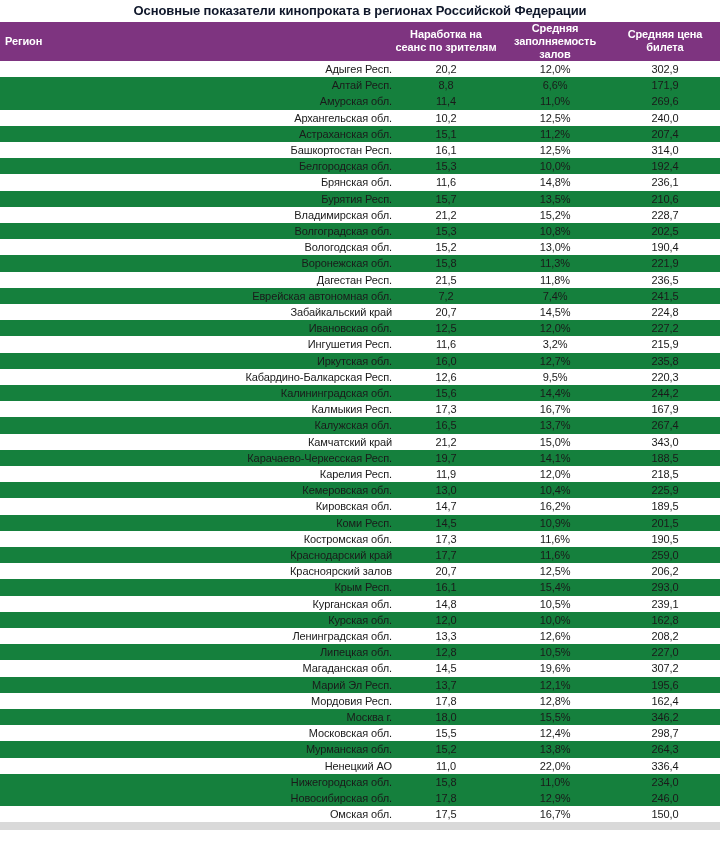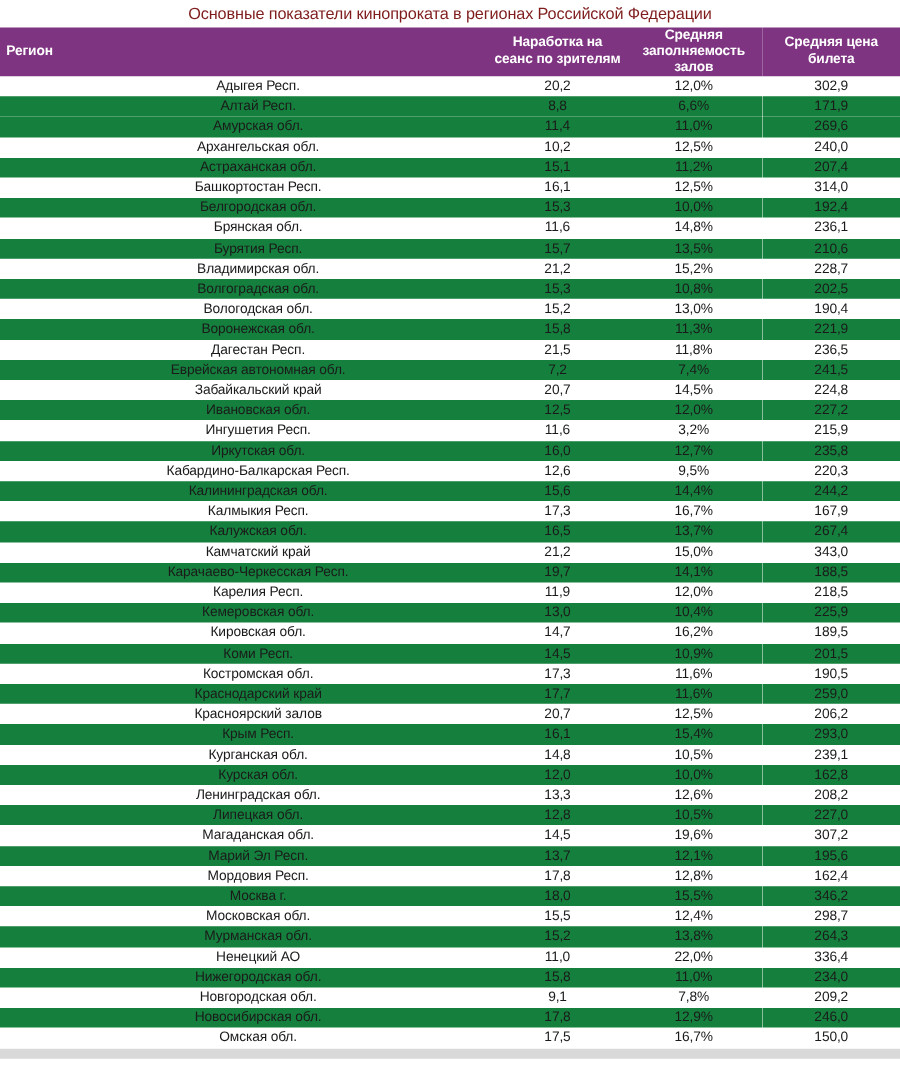--- a/index.html
+++ b/index.html
@@ -9,22 +9,22 @@
     height: 860px;
     overflow: hidden;
     background: #ffffff;
     font-family: "Liberation Sans", sans-serif;
   }
   .page-title {
     height: 19px;
     padding-top: 3px;
     text-align: center;
     font-size: 13px;
-    font-weight: normal;
-    color: #7f1d1d;
+    font-weight: bold;
+    color: #0f172a;
     letter-spacing: -0.1px;
   }
   table.kino-table {
     width: 720px;
     border-collapse: collapse;
     table-layout: fixed;
   }
   col.c-region   { width: 392px; }
   col.c-sessions { width: 108px; }
   col.c-occ      { width: 110px; }
@@ -52,21 +52,21 @@
     color: #1a1a1a;
     height: 16.2px;
     line-height: 16.2px;
     padding: 0;
     text-align: center;
     white-space: nowrap;
     overflow: hidden;
     letter-spacing: -0.1px;
   }
   tbody td.td-region {
-    text-align: center;
+    text-align: right;
     padding-left: 21px;
   }
   tbody tr.stripe { background: #15803d; }
   .partial-row {
     width: 720px;
     height: 8px;
     background: #d9d9d9;
   }
 </style>
 </head>
@@ -357,26 +357,20 @@
         <td>11,0</td>
         <td>22,0%</td>
         <td>336,4</td>
       </tr>
       <tr class="stripe">
         <td class="td-region">Нижегородская обл.</td>
         <td>15,8</td>
         <td>11,0%</td>
         <td>234,0</td>
       </tr>
-      <tr>
-        <td class="td-region">Новгородская обл.</td>
-        <td>9,1</td>
-        <td>7,8%</td>
-        <td>209,2</td>
-      </tr>
       <tr class="stripe">
         <td class="td-region">Новосибирская обл.</td>
         <td>17,8</td>
         <td>12,9%</td>
         <td>246,0</td>
       </tr>
       <tr>
         <td class="td-region">Омская обл.</td>
         <td>17,5</td>
         <td>16,7%</td>

